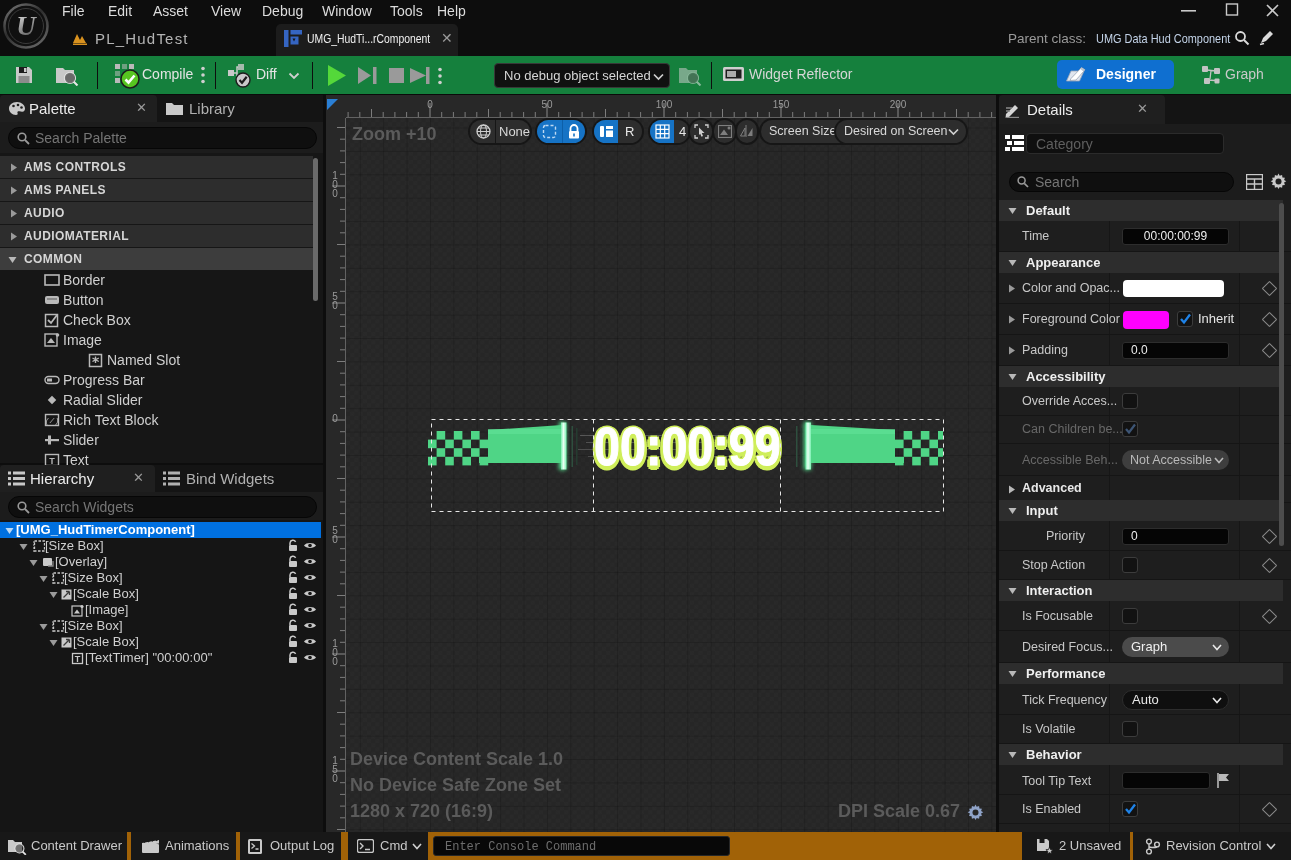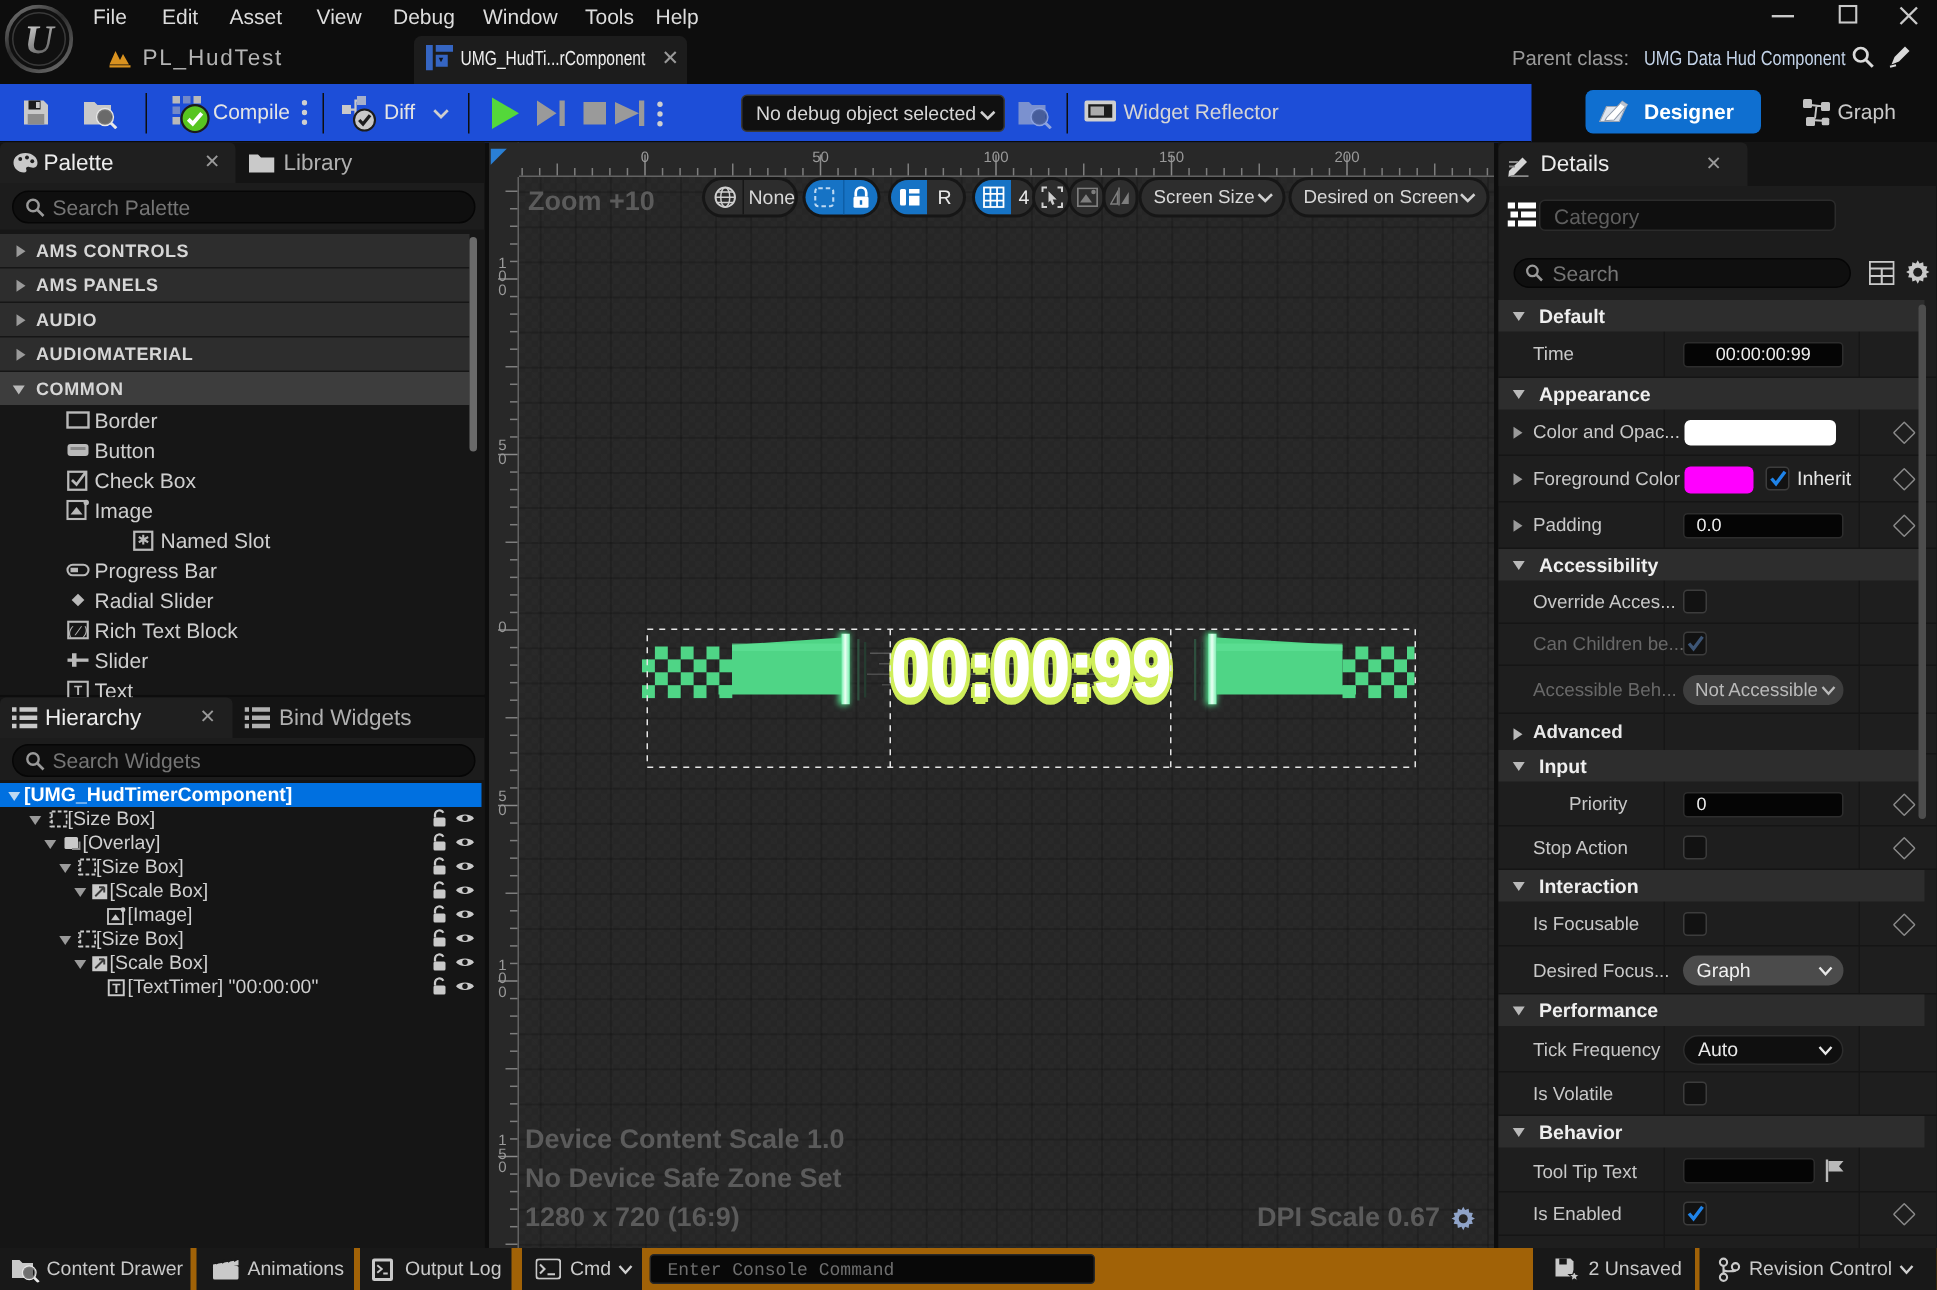--- a/index.html
+++ b/index.html
@@ -8,21 +8,21 @@
 #root { position:absolute; top:0; left:0; width:1291px; height:860px; background:#0d0d0d; }
 .abs { position:absolute; }
 .txt { position:absolute; white-space:nowrap; }
 
 
 #titlebar { position:absolute; top:0; left:0; width:1291px; height:56px; background:#0d0d0d; }
 .menuitem { position:absolute; top:1px; height:20px; line-height:20px; color:#dcdcdc; font-size:14px; }
 #activetab { position:absolute; left:276px; top:24px; width:182px; height:32px; background:#1c1c1c; border-radius:5px 5px 0 0; }
 
 
-#toolbar { position:absolute; top:56px; left:0; width:1021px; height:39px; background:#1d4ed8; border-bottom:1px solid #0a0a0a; }
+#toolbar { position:absolute; top:56px; left:0; width:1291px; height:39px; background:#15803d; border-bottom:1px solid #0a0a0a; }
 .tsep { position:absolute; top:6px; width:1px; height:27px; background:#0e0e0e; }
 
 
 .panel { position:absolute; background:#1c1c1c; }
 .tabbar { position:absolute; top:0; left:0; right:0; height:27px; background:#141414; }
 .tab-active { position:absolute; top:0; height:27px; background:#1f1f1f; border-radius:4px 4px 0 0; }
 .searchbox { position:absolute; height:22px; background:#0f0f0f; border:1px solid #060606; border-radius:11px; color:#757575; font-size:14px; }
 .searchbox .ph { position:absolute; left:26px; top:2px; }
 
 
@@ -754,21 +754,21 @@
           <path d="M0.5 12 L5 4 V12 Z" fill="none" stroke="#cfcfcf" stroke-width="1"></path>
           <path d="M7.5 12 L12.5 4 V12 Z" fill="#cfcfcf"></path>
         </svg>
     </div>
     <div class="pill" style="left:435px;width:94px;">
       <span class="abs" style="left:8px;font-size:12.5px;">Screen Size</span>
       <svg class="abs" style="left:77px;top:8px;" width="11" height="8" viewBox="0 0 11 8">
           <path d="M1 1.5 L5.5 6 L10 1.5" stroke="#cfcfcf" stroke-width="1.7" fill="none"></path>
         </svg>
     </div>
-    <div class="pill" style="left:535px;width:130px;">
+    <div class="pill" style="left:510px;width:130px;">
       <span class="abs" style="left:8px;font-size:12.5px;">Desired on Screen</span>
       <svg class="abs" style="left:112px;top:8px;" width="11" height="8" viewBox="0 0 11 8">
           <path d="M1 1.5 L5.5 6 L10 1.5" stroke="#cfcfcf" stroke-width="1.7" fill="none"></path>
         </svg>
     </div>
 
     <svg class="abs" style="left:100px;top:325px;" width="155" height="56" viewBox="0 0 155 56" id="flagL">
         <defs>
           <linearGradient id="barg" x1="0" y1="0" x2="1" y2="0">
             <stop offset="0" stop-color="#79efb0"></stop>

